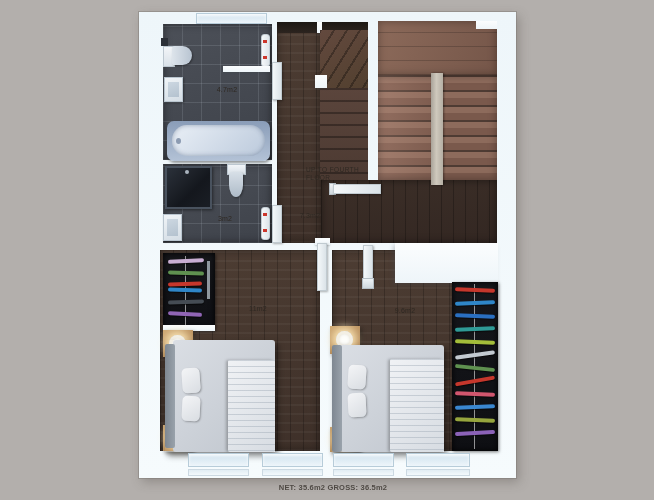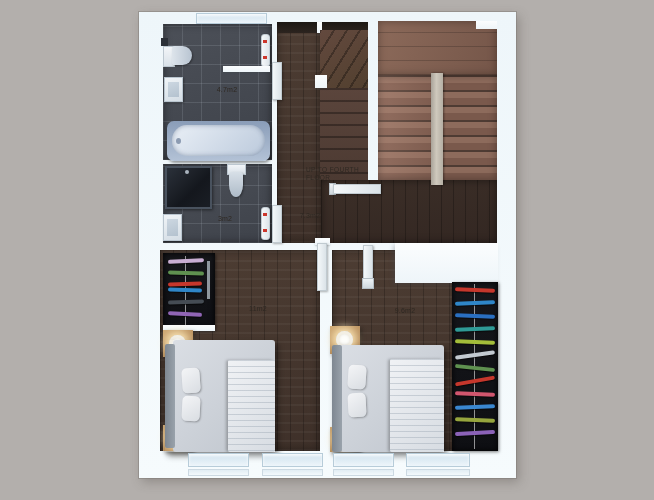--- a/index.html
+++ b/index.html
@@ -209,13 +209,14 @@
     <div class="a room-label" style="left:86px;top:206px;">3m2</div>
     <div class="a room-label" style="left:171px;top:203px;">7.3m2</div>
     <div class="a room-label" style="left:119px;top:296px;">11m2</div>
     <div class="a room-label" style="left:266px;top:298px;">9.6m2</div>
     <div class="a stairs-note" style="left:167px;top:154px;">
       <div>UP TO FOURTH</div>
       <div>FLOOR</div>
     </div>
   </div>
 
+  <div class="a footer-note" style="left:193px;top:483px;width:280px;">NET: 35.6m2 GROSS: 36.5m2</div>
 </div>
 
 </body></html>

